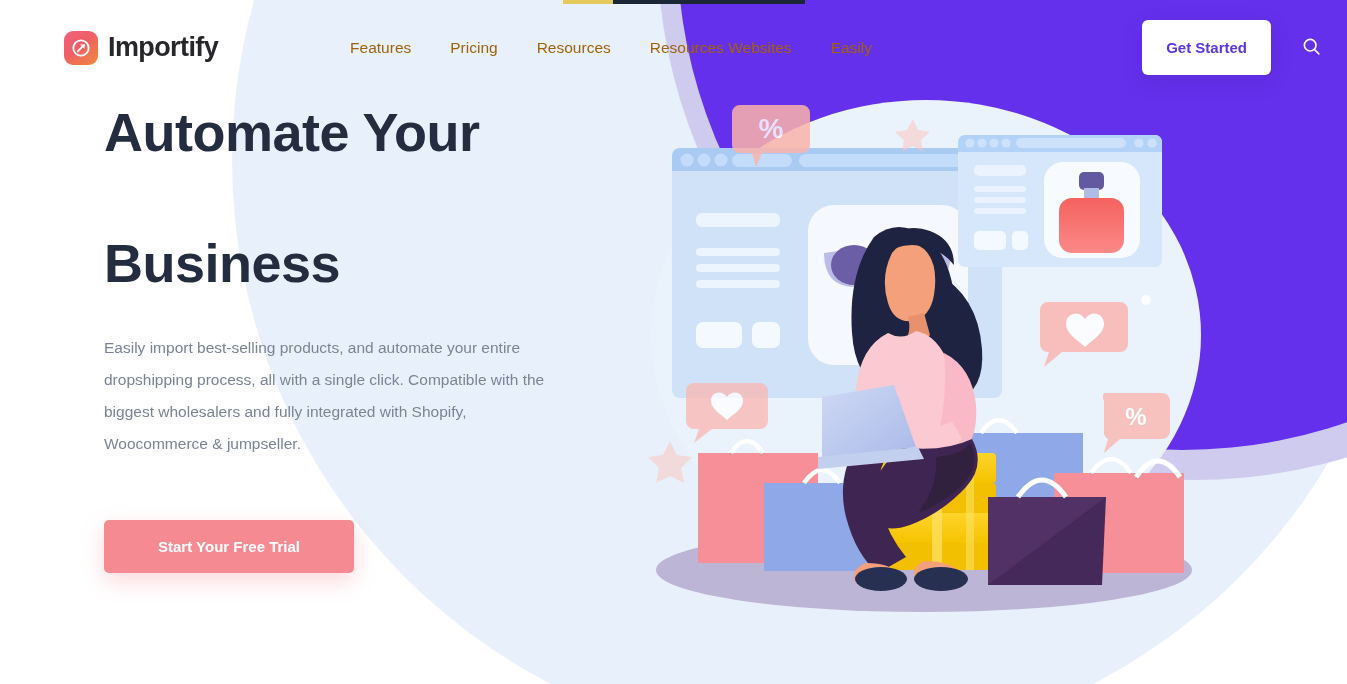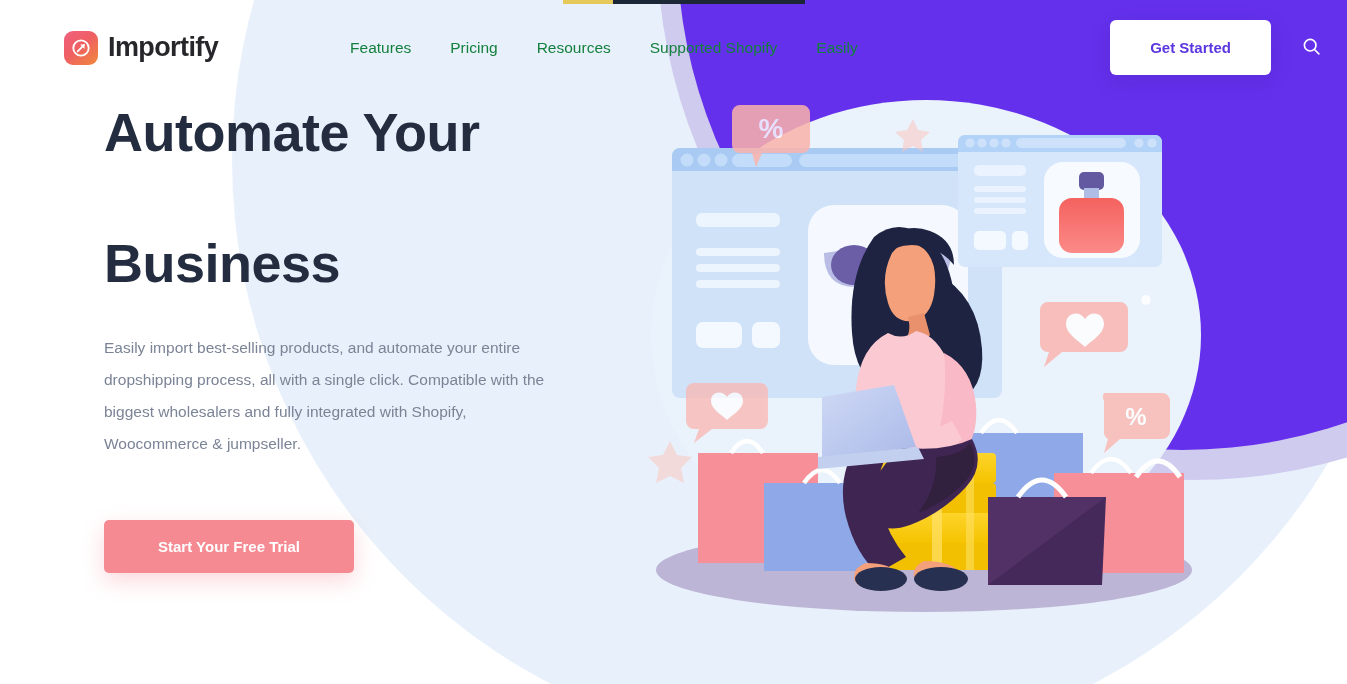--- a/index.html
+++ b/index.html
@@ -46,26 +46,26 @@
   .logo{display:flex;align-items:center;gap:10px;margin-left:52px;text-decoration:none;}
   .logo-mark{
     width:34px;height:34px;border-radius:9px;
     background:linear-gradient(140deg,#f0607f 0%,#ef5f63 45%,#f08a3c 100%);
     display:flex;align-items:center;justify-content:center;flex:0 0 auto;
   }
   .logo-text{font-size:27px;font-weight:bold;color:#26262b;letter-spacing:-0.6px;}
 
   .nav{display:flex;align-items:center;gap:39px;margin-left:132px;}
   .nav a{
-    font-size:15.5px;color:#15803d;text-decoration:none;font-weight:500;white-space:nowrap;
+    font-size:15.5px;color:#a16207;text-decoration:none;font-weight:500;white-space:nowrap;
   }
   .header-right{margin-left:auto;display:flex;align-items:center;}
   .btn-started{
     background:#ffffff;color:#5b36e0;font-size:15px;font-weight:600;
-    border:none;border-radius:6px;padding:0 40px;height:55px;
+    border:none;border-radius:6px;padding:0 24px;height:55px;
     box-shadow:0 6px 22px rgba(40,20,90,.12);
     cursor:pointer;white-space:nowrap;
   }
   .search-btn{
     width:56px;height:56px;margin-left:12px;margin-right:20px;
     background:transparent;border:none;cursor:pointer;
     display:flex;align-items:center;justify-content:center;
   }
 
   
@@ -117,21 +117,21 @@
           <path d="M15.8 8.2 L15.8 13.0 L11.0 8.2 Z" fill="#ffffff"></path>
         </svg>
       </span>
       <span class="logo-text">Importify</span>
     </a>
 
     <nav class="nav">
       <a href="#">Features</a>
       <a href="#">Pricing</a>
       <a href="#">Resources</a>
-      <a href="#">Supported Shopify</a>
+      <a href="#">Resources Websites</a>
       <a href="#">Easily</a>
     </nav>
 
     <div class="header-right">
       <button class="btn-started">Get Started</button>
       <button class="search-btn">
         <span>
           <svg width="21" height="21" viewBox="0 0 24 24" aria-hidden="true">
             <circle cx="10.5" cy="10.5" r="6.6" fill="none" stroke="#ffffff" stroke-width="1.9"></circle>
             <path d="M15.4 15.4 L20.4 20.4" stroke="#ffffff" stroke-width="1.9" stroke-linecap="round"></path>

